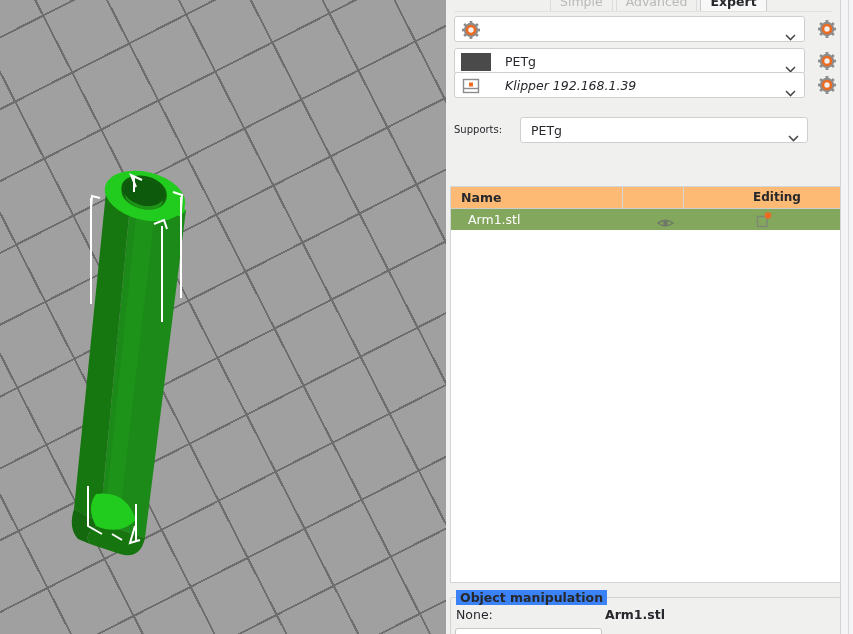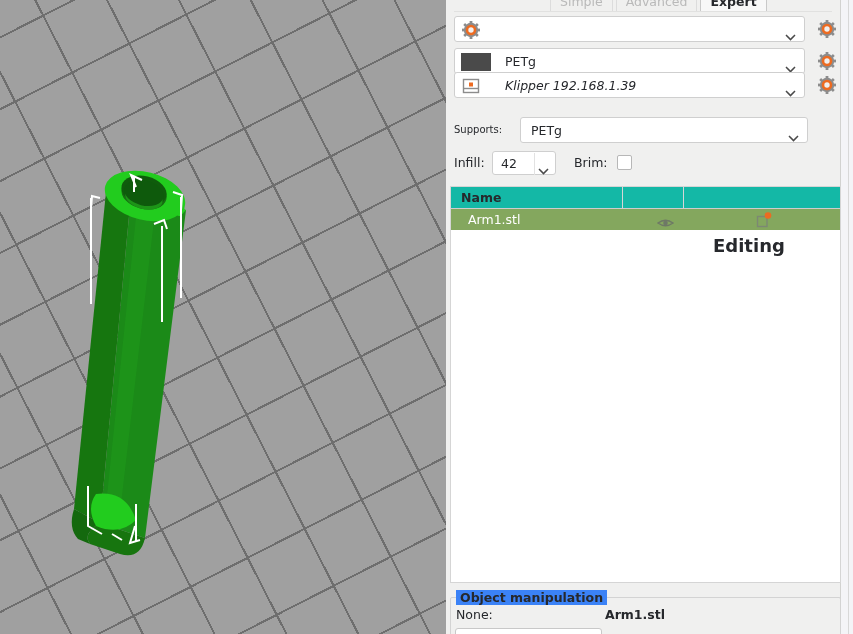--- a/index.html
+++ b/index.html
@@ -245,21 +245,21 @@
     left: 450px; top: 186px;
     width: 391px; height: 397px;
     background: #ffffff;
     border: 1px solid #d5d5d5;
     box-sizing: border-box;
     overflow: hidden;
   }
   #objlist-header {
     position: relative;
     height: 22px;
-    background: #14b8a6;
+    background: #fdba74;
     border-bottom: 1px solid #cdcdcd;
     box-sizing: border-box;
   }
   .col-name {
     position: absolute;
     left: 10px; top: 0;
     height: 21px; line-height: 21px;
     font-size: 12.5px; font-weight: bold;
     color: #26282c;
   }
@@ -267,23 +267,23 @@
     position: absolute;
     top: 0;
     width: 1px; height: 21px;
     background: #d6d6d6;
   }
   .col-editing {
     position: absolute;
     left: 262px; top: 0;
     width: 128px;
     height: 21px; line-height: 21px;
-    font-size: 18px; font-weight: bold;
-    color: #26282c;
-    margin-top: 48px;
+    text-align: center;
+    font-size: 12px; font-weight: bold;
+    color: #26282c;
   }
   #objlist-row {
     position: relative;
     height: 21px;
     background: #84a75e;
     cursor: pointer;
   }
   #objlist-row-name {
     position: absolute;
     left: 17px; top: 0;
@@ -523,34 +523,20 @@
         <div id="supports-combo">
           <span id="supports-value">PETg</span>
           <span class="combo-arrow">
             <svg width="11" height="7" viewBox="0 0 11 7">
                 <path d="M1 1 L5.5 5.6 L10 1" stroke="#4a4a4a" stroke-width="1.5" fill="none"></path>
               </svg>
           </span>
         </div>
       </div>
 
-      <div id="infill-row">
-        <span id="infill-label">Infill:</span>
-        <div id="infill-combo">
-          <span id="infill-value">42</span>
-          <span id="infill-sep"></span>
-          <span class="combo-arrow" style="right:6px; top:8px;">
-            <svg width="11" height="7" viewBox="0 0 11 7">
-                <path d="M1 1 L5.5 5.6 L10 1" stroke="#4a4a4a" stroke-width="1.5" fill="none"></path>
-              </svg>
-          </span>
-        </div>
-        <span id="brim-label">Brim:</span>
-        <span id="brim-check"></span>
-      </div>
 
     </div>
 
     <div id="panel-divider"></div>
     <div id="panel-rightgap"></div>
     <div id="panel-rightgap2"></div>
   </div>
 
   <div id="objlist">
     <div id="objlist-header">

